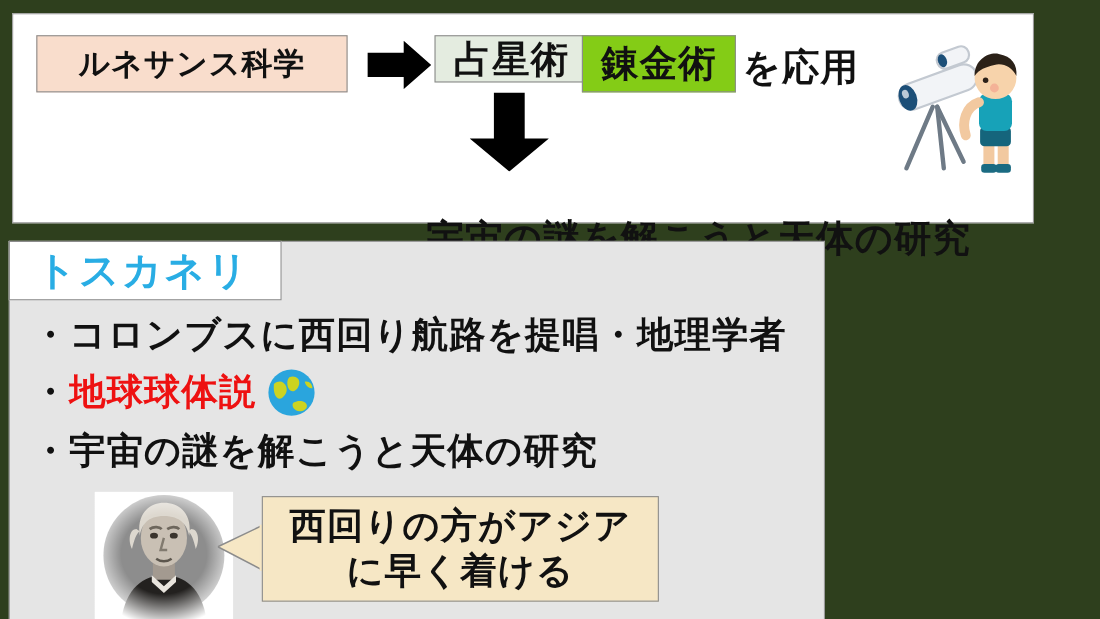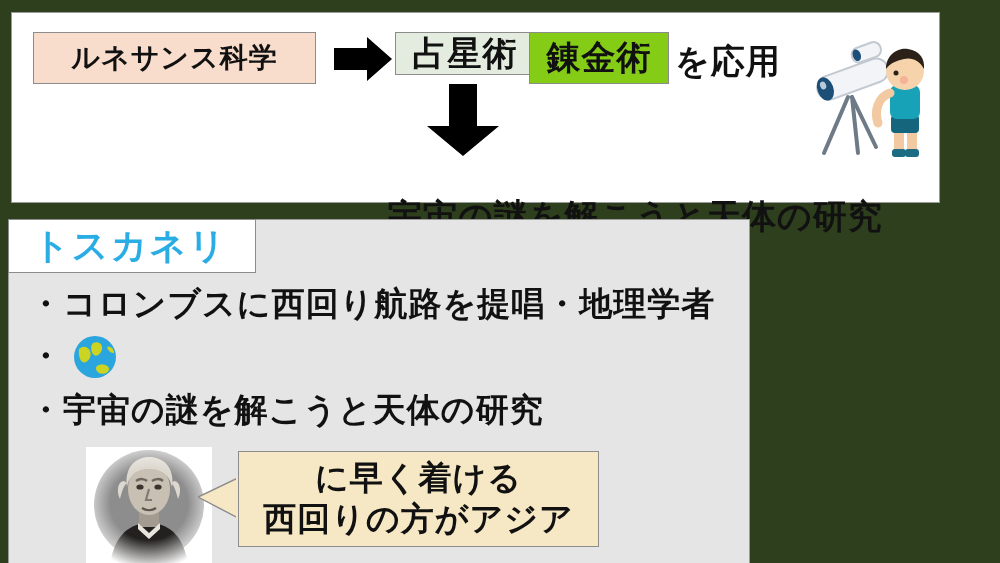--- a/index.html
+++ b/index.html
@@ -292,20 +292,21 @@
     <span id="toscanelli-title">トスカネリ</span>
   </div>
 
   <div class="bullet-line" id="bullet-0">
     <span>・</span>
     <span>コロンブスに西回り航路を提唱・地理学者</span>
   </div>
 
   <div class="bullet-line" id="bullet-1">
     <span>・</span>
+    <span class="hl-red">地球球体説</span>
     <svg id="earth-icon" viewBox="0 0 44 44">
       <circle cx="22" cy="22" r="21" fill="#2aa5dd"></circle>
       <path d="M6,14 C11,10 15,12 17,16 C19,21 16,25 13,27 C9,29 5,24 6,14 Z" fill="#ccd321"></path>
       <path d="M20,8 C25,6 30,9 29,14 C28,19 24,22 21,20 C18,18 17,11 20,8 Z" fill="#ccd321"></path>
       <path d="M24,31 C29,28 36,30 36,34 C36,38 30,40 26,38 C23,36 22,33 24,31 Z" fill="#ccd321"></path>
       <path d="M34,12 C38,11 41,14 41,18 C38,18 35,16 34,12 Z" fill="#ccd321"></path>
     </svg>
   </div>
 
   <div class="bullet-line" id="bullet-2">
@@ -347,16 +348,16 @@
 
     <rect x="0" y="0" width="126" height="118" fill="url(#vign)"></rect>
   </svg>
 
   <svg id="bubble-tail" viewBox="0 0 42 46">
     <polygon points="42,2 0,22 42,44" fill="#f6e7c5" stroke="#8c8c8c" stroke-width="1.4"></polygon>
     <rect x="38" y="2" width="6" height="42" fill="#f6e7c5"></rect>
   </svg>
 
   <div id="speech-bubble">
+    <div class="bubble-line">西回りの方がアジア</div>
     <div class="bubble-line">に早く着ける</div>
-    <div class="bubble-line">西回りの方がアジア</div>
   </div>
 </div>
 
 </body></html>

